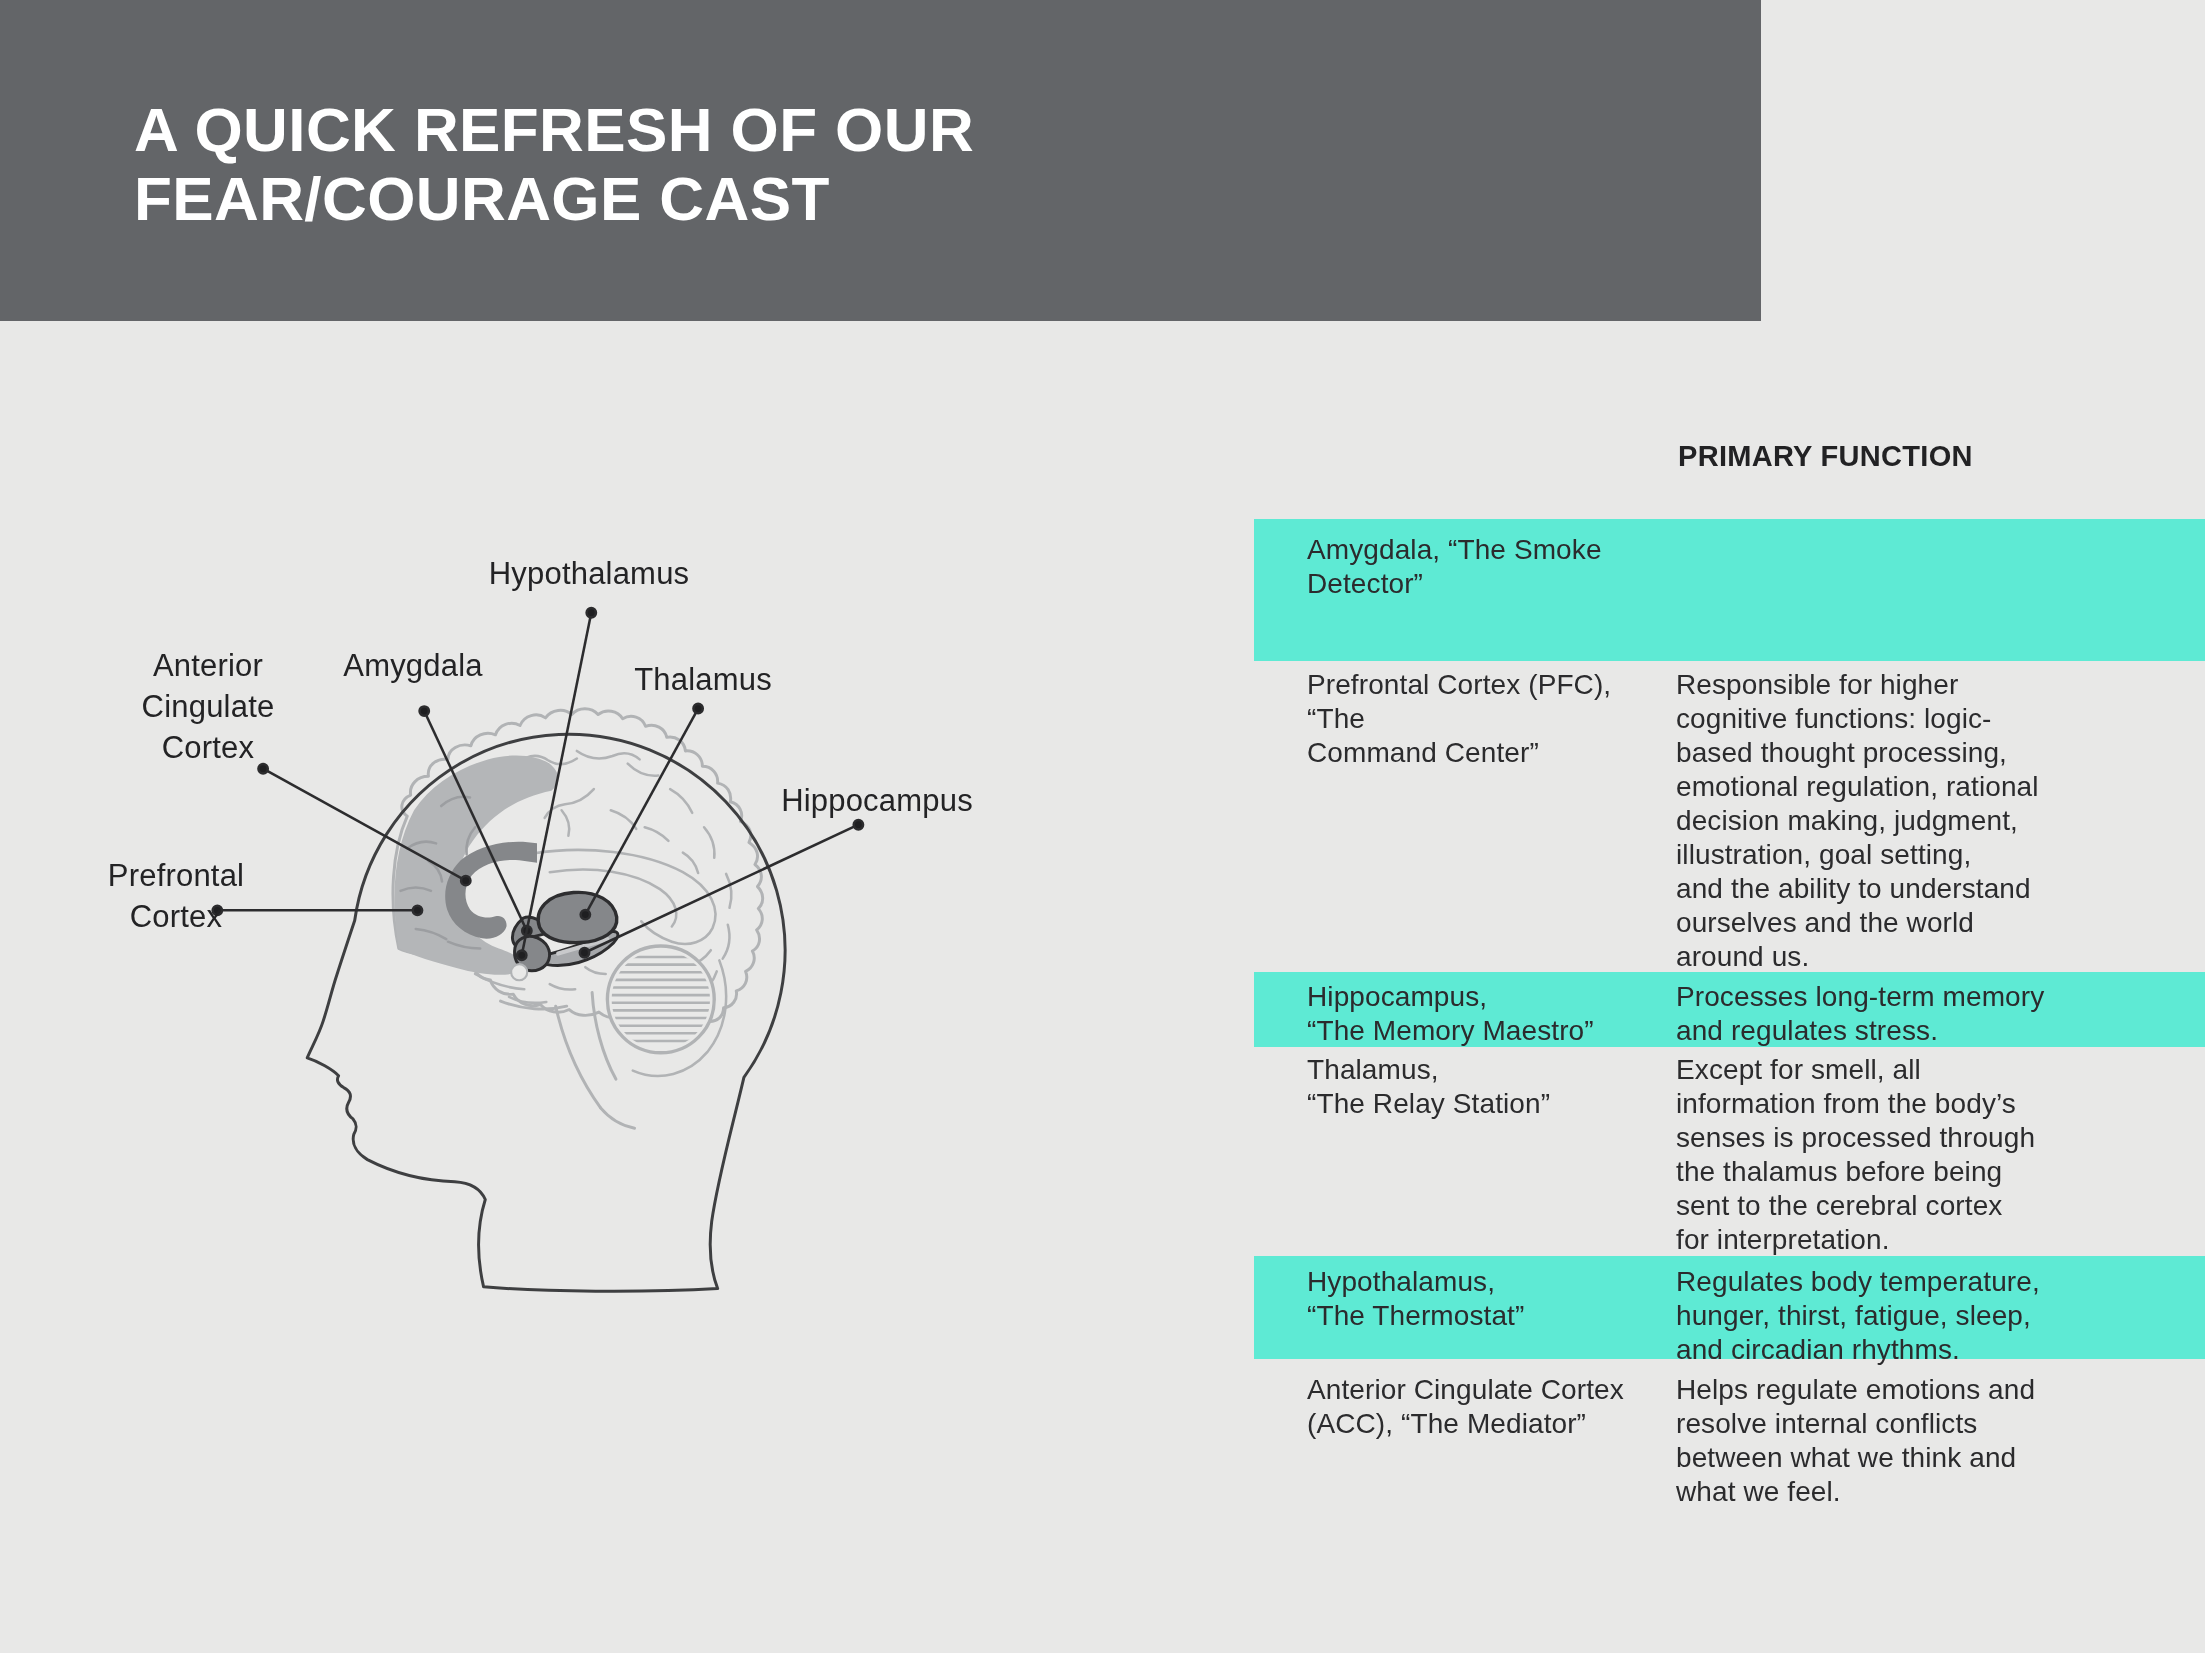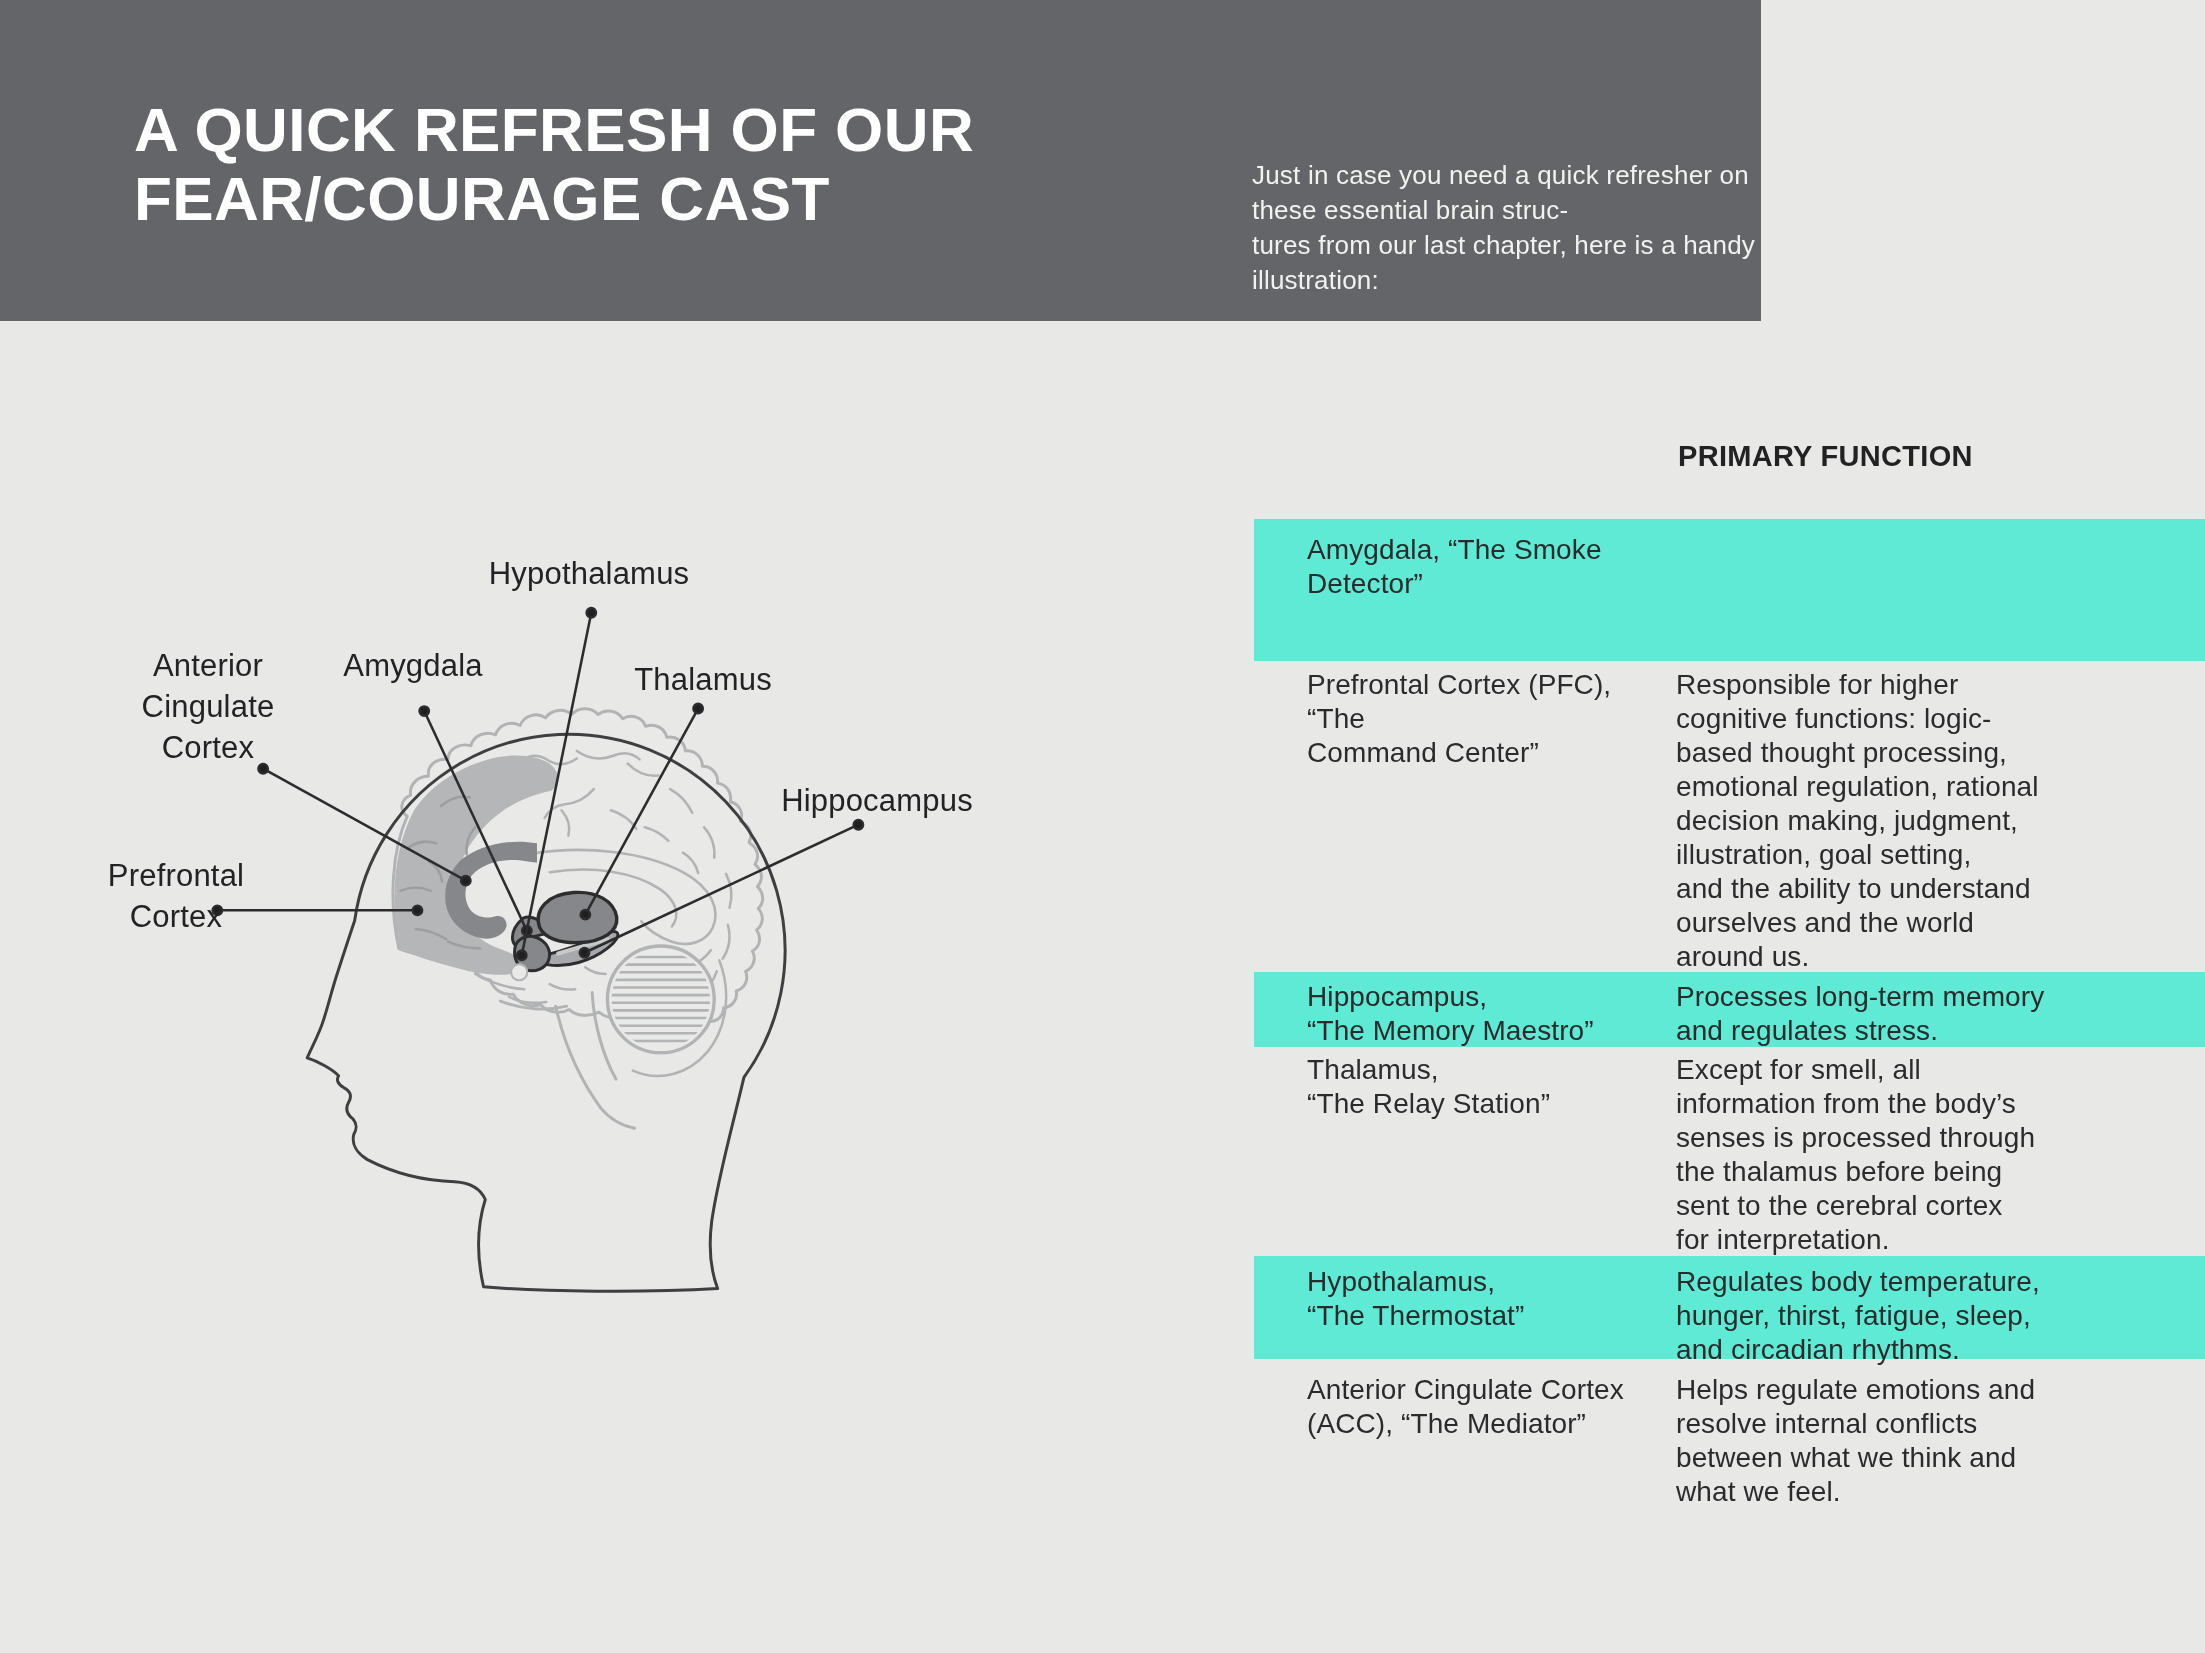--- a/index.html
+++ b/index.html
@@ -68,22 +68,20 @@
   .lbl-prefrontal{left:176px; top:534px;}
 </style>
 </head>
 <body>
 
 <div class="page">
 
   <div class="header-band">
     <div class="page-title">A QUICK REFRESH OF OUR
 FEAR/COURAGE CAST</div>
-    <div class="intro-text">Just in case you need a quick refresher on these essential brain struc-
-tures from our last chapter, here is a handy illustration:</div>
   </div>
 
   <div class="diagram">
     <svg width="1247" height="1333" viewBox="0 378 1470 1572">
       <defs>
         <clipPath id="cerebellum-clip">
             <circle cx="779" cy="1178" r="58"></circle>
           </clipPath>
       </defs>
 

